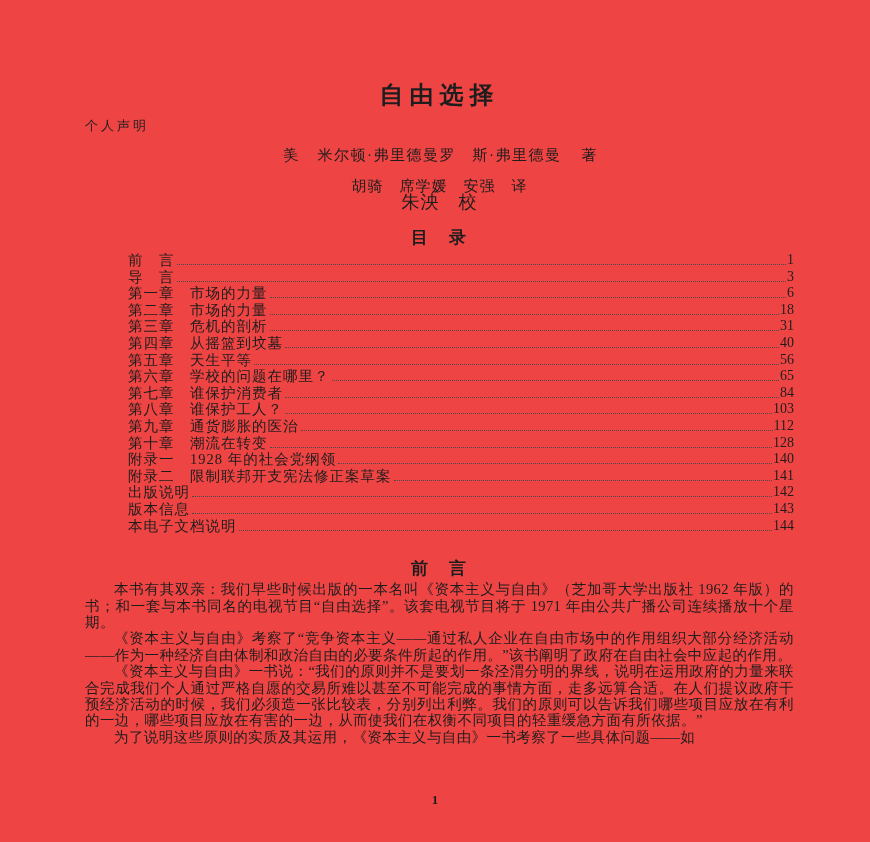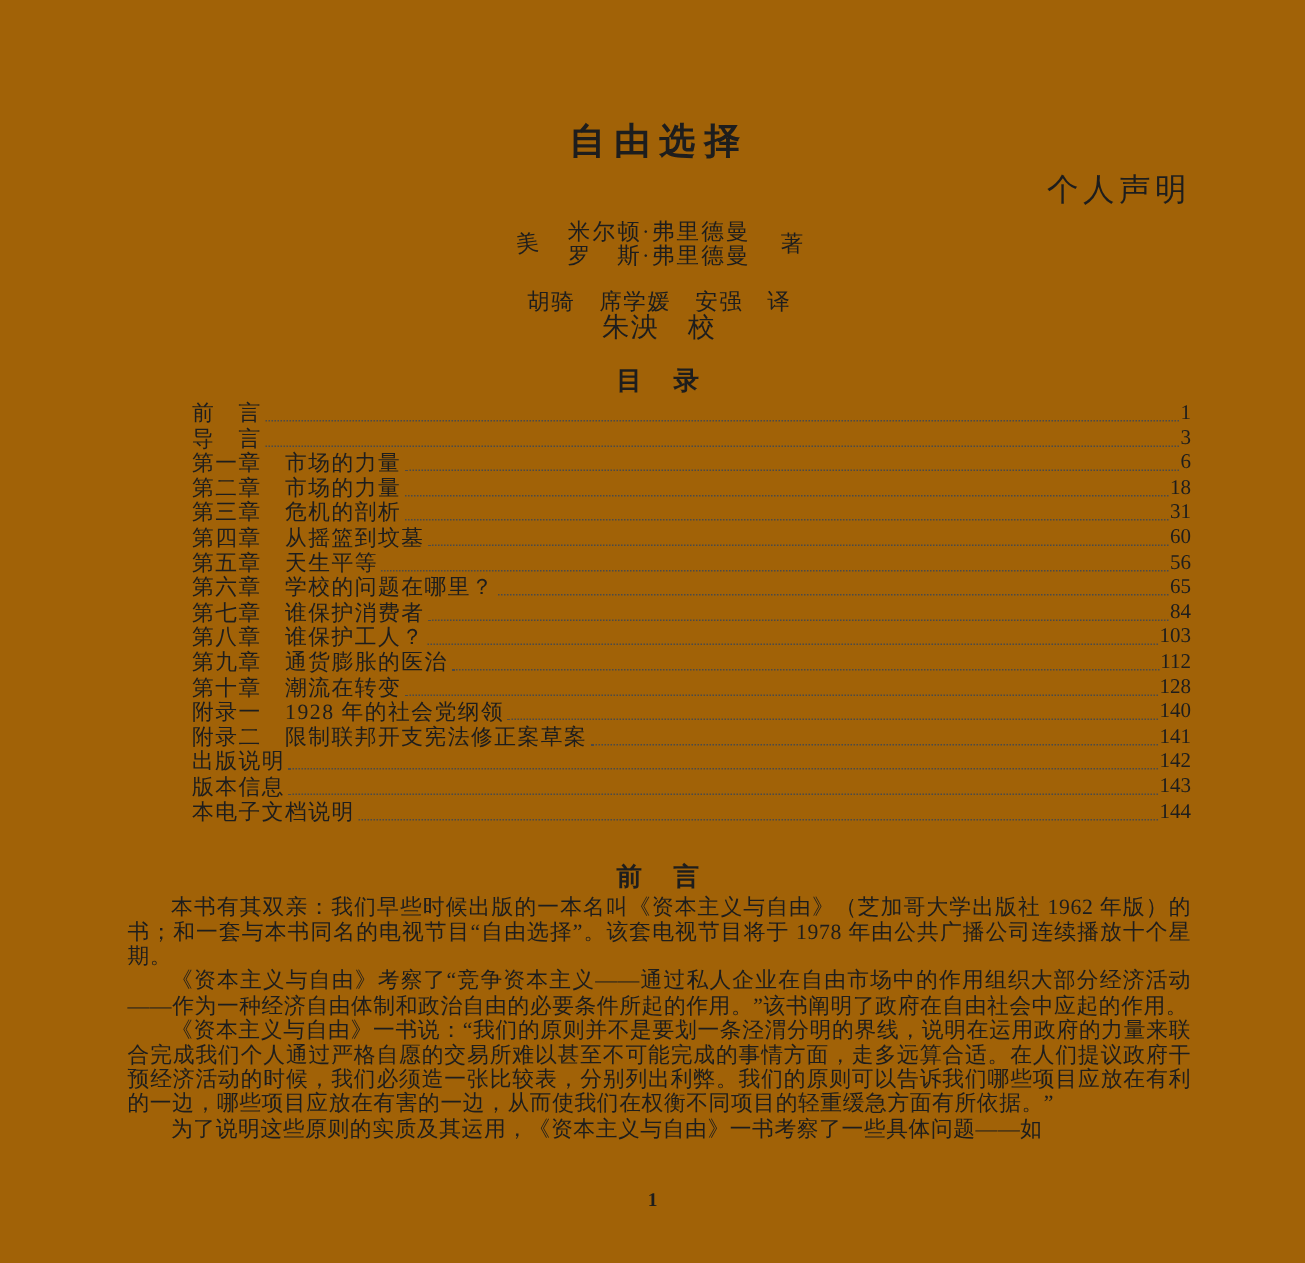--- a/index.html
+++ b/index.html
@@ -4,59 +4,58 @@
 <style>
   html, body {
     margin: 0;
     padding: 0;
     background: #ffffff;
   }
   .page {
     position: relative;
     width: 870px;
     height: 842px;
-    background: #a16207;
+    background: #ef4444;
     overflow: hidden;
     font-family: "Liberation Serif", "DejaVu Serif", serif;
     color: #1d1d1d;
   }
   .content {
     padding: 0 76px 0 85px; 
   }
   
   .book-title {
     margin: 0;
     padding-top: 82px;
     text-align: center;
     font-size: 24px;
     font-weight: 600;
     letter-spacing: 6px;
     line-height: 26px;
   }
   .book-subtitle {
     margin-top: 9px;
-    text-align: right;
-    font-size: 21px;
+    text-align: left;
+    font-size: 13px;
     letter-spacing: 3px;
     line-height: 18px;
   }
   
   .author-block {
     margin-top: 12px;
     display: flex;
     justify-content: center;
     align-items: center;
     gap: 20px;
     font-size: 15px;
     line-height: 16px;
   }
   .author-nationality { transform: rotate(-8deg); }
   .author-names {
     display: flex;
-    flex-direction: column;
     letter-spacing: 1.5px;
   }
   .translator-line {
     margin-top: 15px;
     text-align: center;
     font-size: 15px;
     line-height: 16px;
     letter-spacing: 1px;
   }
   .proofreader-line {
@@ -171,21 +170,21 @@
         <span class="toc-page">18</span>
       </div>
       <div class="toc-row">
         <span class="toc-label">第三章　危机的剖析</span>
         <span class="toc-dots"></span>
         <span class="toc-page">31</span>
       </div>
       <div class="toc-row">
         <span class="toc-label">第四章　从摇篮到坟墓</span>
         <span class="toc-dots"></span>
-        <span class="toc-page">60</span>
+        <span class="toc-page">40</span>
       </div>
       <div class="toc-row">
         <span class="toc-label">第五章　天生平等</span>
         <span class="toc-dots"></span>
         <span class="toc-page">56</span>
       </div>
       <div class="toc-row">
         <span class="toc-label">第六章　学校的问题在哪里？</span>
         <span class="toc-dots"></span>
         <span class="toc-page">65</span>
@@ -232,21 +231,21 @@
       </div>
       <div class="toc-row">
         <span class="toc-label">本电子文档说明</span>
         <span class="toc-dots"></span>
         <span class="toc-page">144</span>
       </div>
     </div>
 
     <div class="preface-heading">前　言</div>
     <div class="preface-body">
-      <p>本书有其双亲：我们早些时候出版的一本名叫《资本主义与自由》（芝加哥大学出版社 1962 年版）的书；和一套与本书同名的电视节目“自由选择”。该套电视节目将于 1978 年由公共广播公司连续播放十个星期。</p>
+      <p>本书有其双亲：我们早些时候出版的一本名叫《资本主义与自由》（芝加哥大学出版社 1962 年版）的书；和一套与本书同名的电视节目“自由选择”。该套电视节目将于 1971 年由公共广播公司连续播放十个星期。</p>
       <p>《资本主义与自由》考察了“竞争资本主义——通过私人企业在自由市场中的作用组织大部分经济活动——作为一种经济自由体制和政治自由的必要条件所起的作用。”该书阐明了政府在自由社会中应起的作用。</p>
       <p>《资本主义与自由》一书说：“我们的原则并不是要划一条泾渭分明的界线，说明在运用政府的力量来联合完成我们个人通过严格自愿的交易所难以甚至不可能完成的事情方面，走多远算合适。在人们提议政府干预经济活动的时候，我们必须造一张比较表，分别列出利弊。我们的原则可以告诉我们哪些项目应放在有利的一边，哪些项目应放在有害的一边，从而使我们在权衡不同项目的轻重缓急方面有所依据。”</p>
       <p>为了说明这些原则的实质及其运用，《资本主义与自由》一书考察了一些具体问题——如</p>
     </div>
   </div>
 
   <div class="folio">1</div>
 </div>
 
 </body></html>

